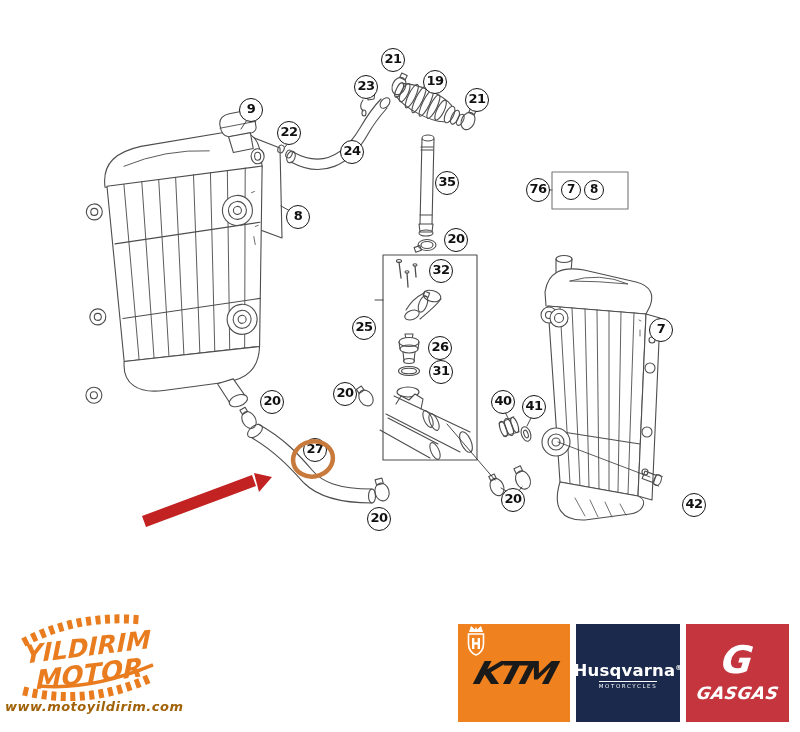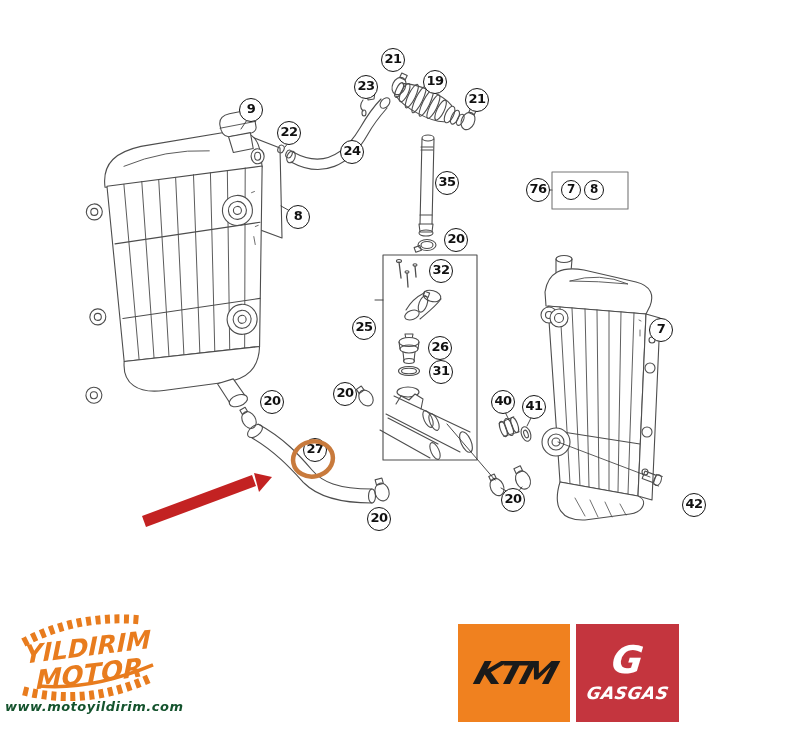--- a/index.html
+++ b/index.html
@@ -16,21 +16,21 @@
     font:600 13px/20px "DejaVu Sans",sans-serif;text-align:center;letter-spacing:-0.5px;}
   .callout.small{width:20px;height:20px;font-size:12px;line-height:16px;}
 
   
   .watermark{position:absolute;left:12px;top:616px;width:165px;height:88px;z-index:2;
     transform:rotate(-7deg);color:#e87c1e;}
   .wm-line{font-style:italic;font-weight:900;letter-spacing:0px;line-height:1;
     text-transform:uppercase;}
   .wm-1{position:absolute;left:14px;top:18px;font-size:25px;transform:skewX(-8deg);}
   .wm-2{position:absolute;left:22px;top:44px;font-size:26px;transform:skewX(-8deg);}
-  .wm-site{position:absolute;left:5px;top:699px;z-index:2;color:#14532d;
+  .wm-site{position:absolute;left:5px;top:699px;z-index:2;color:#a16207;
     font:700 italic 13px "DejaVu Sans",sans-serif;letter-spacing:0.5px;}
 
   
   .brands{position:absolute;left:458px;top:624px;height:98px;display:flex;gap:6px;z-index:2;}
   .tile{height:98px;display:flex;flex-direction:column;align-items:center;justify-content:center;}
   .tile-ktm{width:112px;background:#f0811f;}
   .ktm-text{color:#1a1a1a;font-weight:900;font-style:italic;font-size:37px;
     transform:skewX(-16deg) scaleY(0.85);letter-spacing:-4px;}
   .tile-husqvarna{width:104px;background:#1b2a4c;}
   .hus-name{color:#fff;font-weight:700;font-size:16.5px;letter-spacing:0.2px;margin-top:3px;}
@@ -315,19 +315,32 @@
     </svg>
     <div class="wm-line wm-1">YILDIRIM</div>
     <div class="wm-line wm-2">MOTOR</div>
   </div>
   <div class="wm-site">www.motoyildirim.com</div>
 
   <div class="brands">
     <div class="tile tile-ktm">
       <span class="ktm-text">KTM</span>
     </div>
+    <div class="tile tile-husqvarna">
+      <svg width="36" height="36" viewBox="0 0 36 36" fill="none" stroke="#ffffff" stroke-width="1.6">
+        <path d="M11,8 L13,2 L17,5.5 L18,2.5 L19,5.5 L23,2 L25,8 Z" fill="#ffffff" stroke="none"></path>
+        <path d="M10.5,10 H25.5 V20 Q25.5,28 18,31 Q10.5,28 10.5,20 Z"></path>
+        <rect x="14" y="14" width="2.4" height="11" fill="#ffffff" stroke="none"></rect>
+        <rect x="19.6" y="14" width="2.4" height="11" fill="#ffffff" stroke="none"></rect>
+        <rect x="14" y="18.2" width="8" height="2.4" fill="#ffffff" stroke="none"></rect>
+      </svg>
+      <div class="hus-name">
+        <span>Husqvarna</span><sup>®</sup>
+      </div>
+      <div class="hus-sub">MOTORCYCLES</div>
+    </div>
     <div class="tile tile-gasgas">
       <span class="gg-g">G</span>
       <span class="gg-name">GASGAS</span>
     </div>
   </div>
 
 </div>
 
 </body></html>

